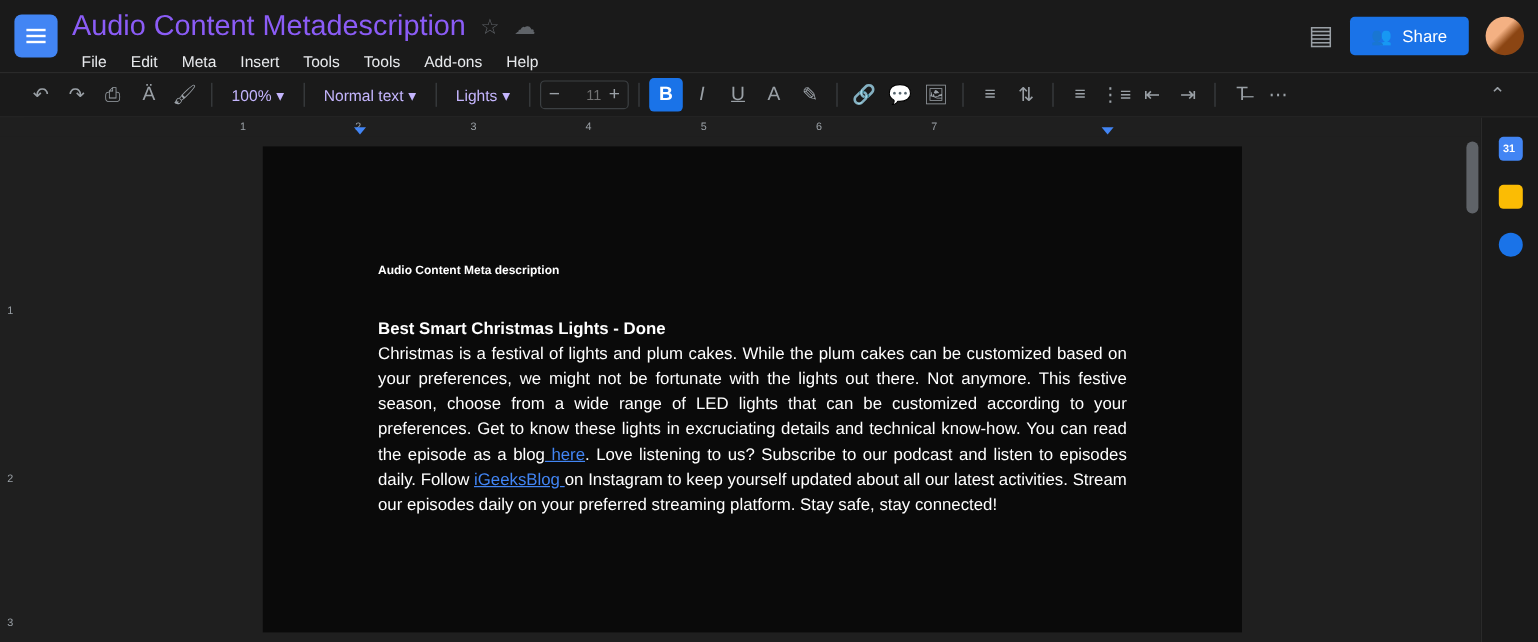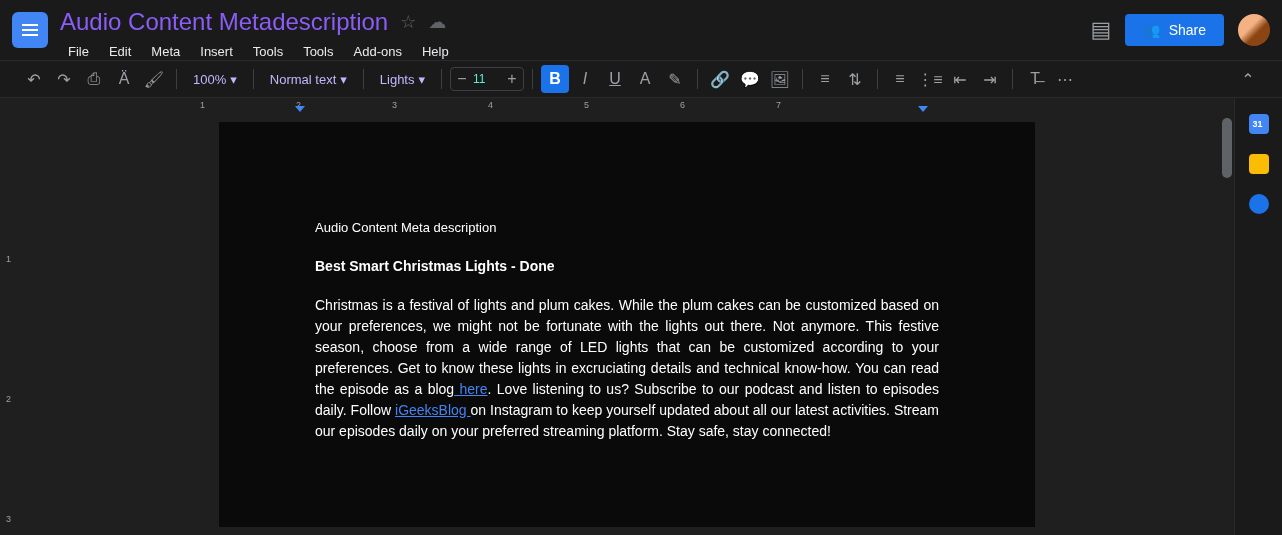--- a/index.html
+++ b/index.html
@@ -79,21 +79,21 @@
 }
 .tb-btn.active { background: #1a73e8; color: white; }
 .tb-sep { width: 1px; height: 20px; background: #3c4043; margin: 0 6px; }
 .tb-select {
   background: transparent; border: none; color: #c4b5fd;
   font-size: 13px; padding: 4px 8px; display: flex; align-items: center; gap: 4px;
   cursor: pointer;
 }
 .font-size-box { display: flex; align-items: center; border: 1px solid #3c4043; border-radius: 4px; }
 .fs-btn { width: 22px; height: 22px; display: flex; align-items: center; justify-content: center; color: #9aa0a6; cursor: pointer; }
-.fs-val { width: 28px; text-align: left; font-size: 12px; color: #5eead4; }
+.fs-val { width: 28px; text-align: right; font-size: 12px; color: #737373; }
 .collapse-btn { margin-left: auto; }
 .workspace {
   display: flex;
   height: calc(535px - 60px - 38px);
 }
 .doc-area {
   flex: 1;
   position: relative;
   overflow: hidden;
   background: #1f1f1f;
@@ -126,22 +126,22 @@
 }
 .page {
   width: 816px;
   background: #0a0a0a;
   margin: 8px 0;
   padding: 96px 96px 20px 96px;
   color: #fff;
   font-size: 14px;
   line-height: 1.5;
 }
-.page h3 { font-size: 13px; font-weight: normal; margin-bottom: 18px; }
-.page .sub { font-weight: bold; margin-bottom: 18px; }
+.page h3 { font-size: 10px; font-weight: bold; margin-bottom: 30px; }
+.page .sub { font-weight: bold; }
 .page p { text-align: justify; margin-bottom: 24px; }
 .page .next { font-weight: bold; margin-top: 30px; }
 .page a { color: #4285f4; text-decoration: underline; }
 .scrollbar-track {
   position: absolute; right: 2px; top: 20px; width: 10px; height: 60px;
   background: #5f6368; border-radius: 5px;
 }
 .side-panel {
   width: 48px;
   background: #1a1a1a;

